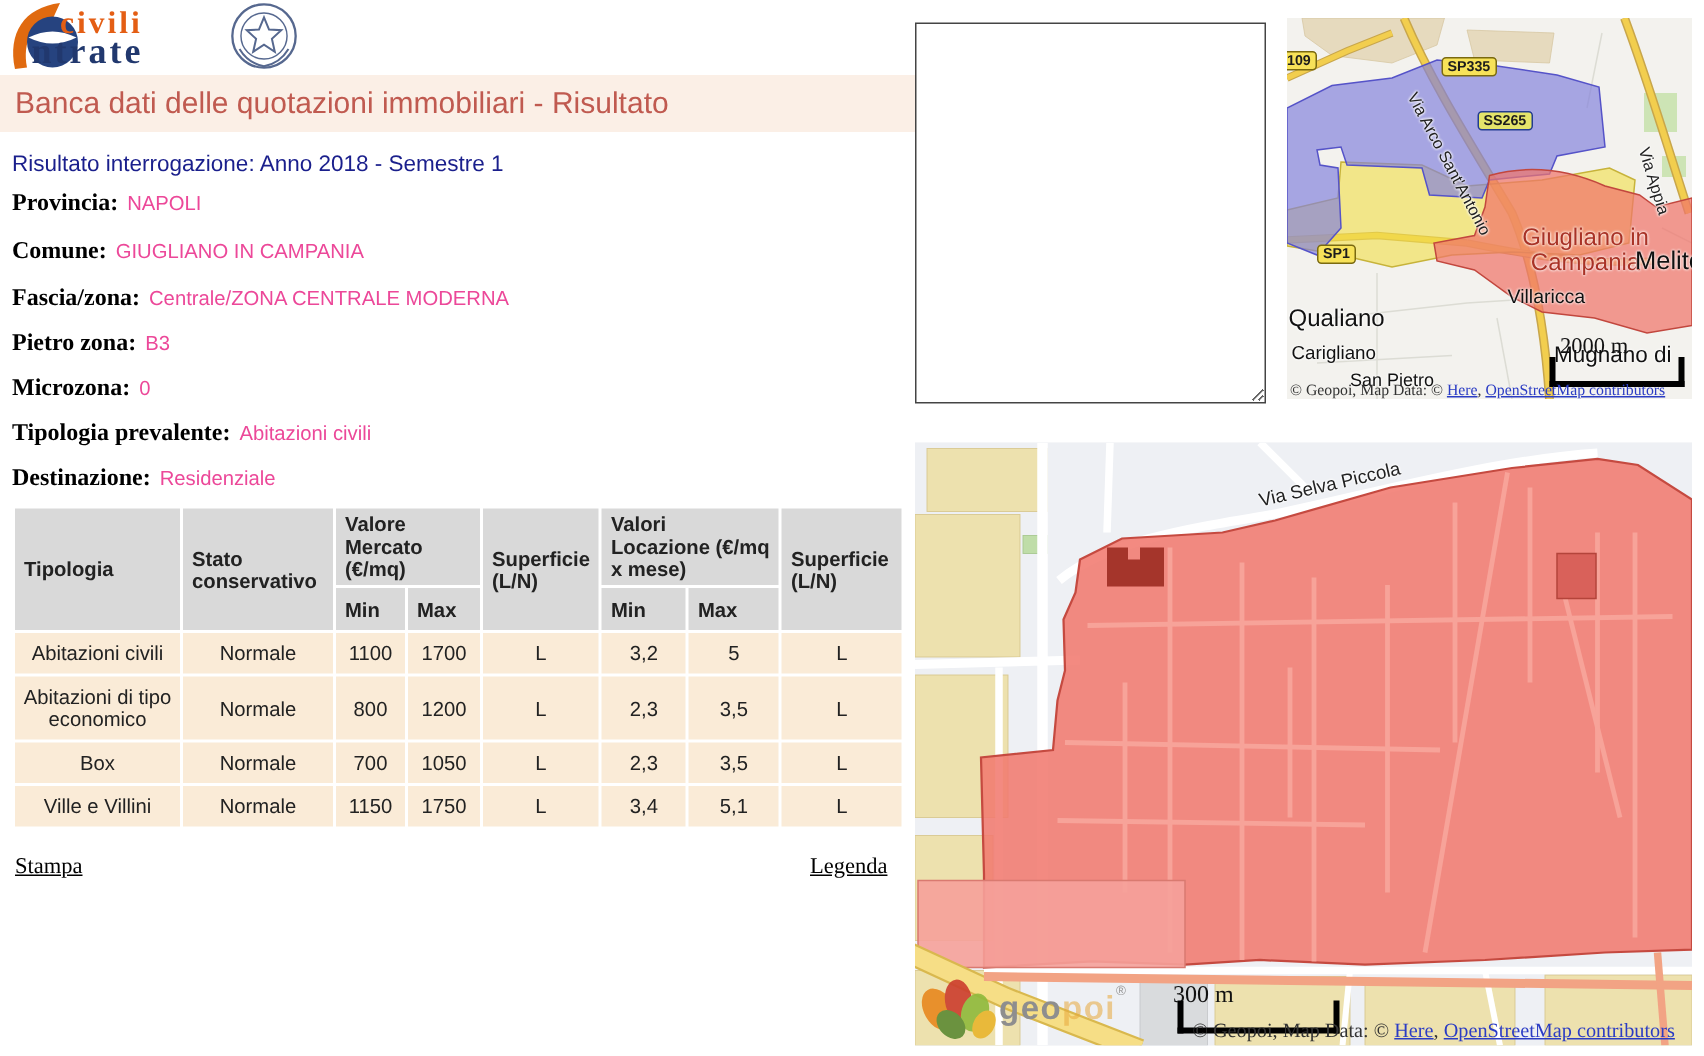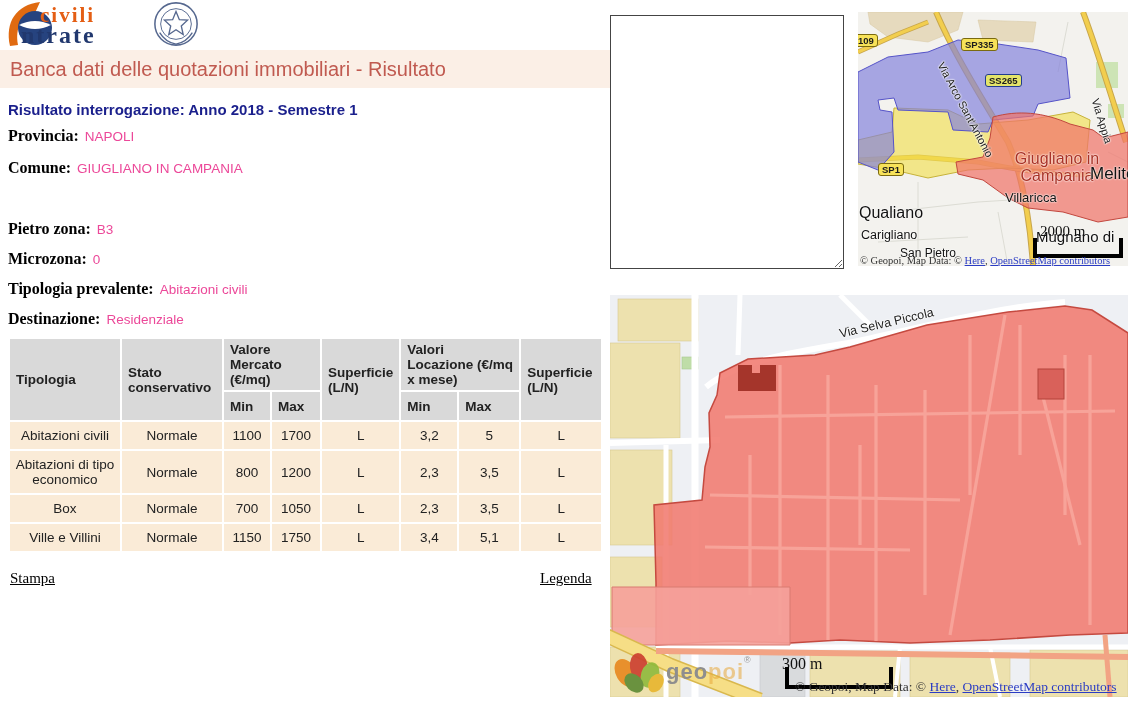--- a/index.html
+++ b/index.html
@@ -9,21 +9,21 @@
 
   
   .brand-line1{font-family:"Liberation Serif",serif;font-weight:bold;font-size:21px;
                color:#E45E14;letter-spacing:2px;}
   .brand-line2{font-family:"Liberation Serif",serif;font-weight:bold;font-size:24px;
                color:#21386E;letter-spacing:2px;}
 
   
   .title-bar{left:0;top:50px;width:710px;height:38px;background:#FBEFE6;}
   .title-text{padding:8px 0 0 10px;font-size:20px;color:#C05A50;}
-  .result-heading{left:8px;top:101px;font-size:15px;font-weight:bold;color:#1A1F8C;}
+  .result-heading{left:8px;top:101px;font-size:15px;font-weight:normal;color:#1A1F8C;}
   .field-label{font-family:"Liberation Serif",serif;font-weight:bold;font-size:16px;color:#000;}
   .field-value{font-size:13.5px;color:#ec4899;margin-left:6px;}
 
   
   table.quot{border-collapse:separate;border-spacing:2px;table-layout:fixed;}
   table.quot th{background:#D9D9D9;font-weight:bold;font-size:13.5px;text-align:left;
                 padding:3px 6px;color:#222;vertical-align:middle;}
   table.quot td{background:#FAEBD7;font-size:13.5px;text-align:center;
                 padding:6px 4px;color:#222;vertical-align:middle;}
   .link{font-family:"Liberation Serif",serif;font-size:15px;color:#000;
@@ -77,20 +77,23 @@
   </div>
 
   <div class="abs result-heading">Risultato interrogazione: Anno 2018 - Semestre 1</div>
 
   <div class="abs" style="left:8px;top:127px;">
     <span class="field-label">Provincia:</span><span class="field-value">NAPOLI</span>
   </div>
   <div class="abs" style="left:8px;top:159px;">
     <span class="field-label">Comune:</span><span class="field-value">GIUGLIANO IN CAMPANIA</span>
   </div>
+  <div class="abs" style="left:8px;top:190px;">
+    <span class="field-label">Fascia/zona:</span><span class="field-value">Centrale/ZONA CENTRALE MODERNA</span>
+  </div>
   <div class="abs" style="left:8px;top:220px;">
     <span class="field-label">Pietro zona:</span><span class="field-value">B3</span>
   </div>
   <div class="abs" style="left:8px;top:250px;">
     <span class="field-label">Microzona:</span><span class="field-value">0</span>
   </div>
   <div class="abs" style="left:8px;top:280px;">
     <span class="field-label">Tipologia prevalente:</span><span class="field-value">Abitazioni civili</span>
   </div>
   <div class="abs" style="left:8px;top:310px;">

